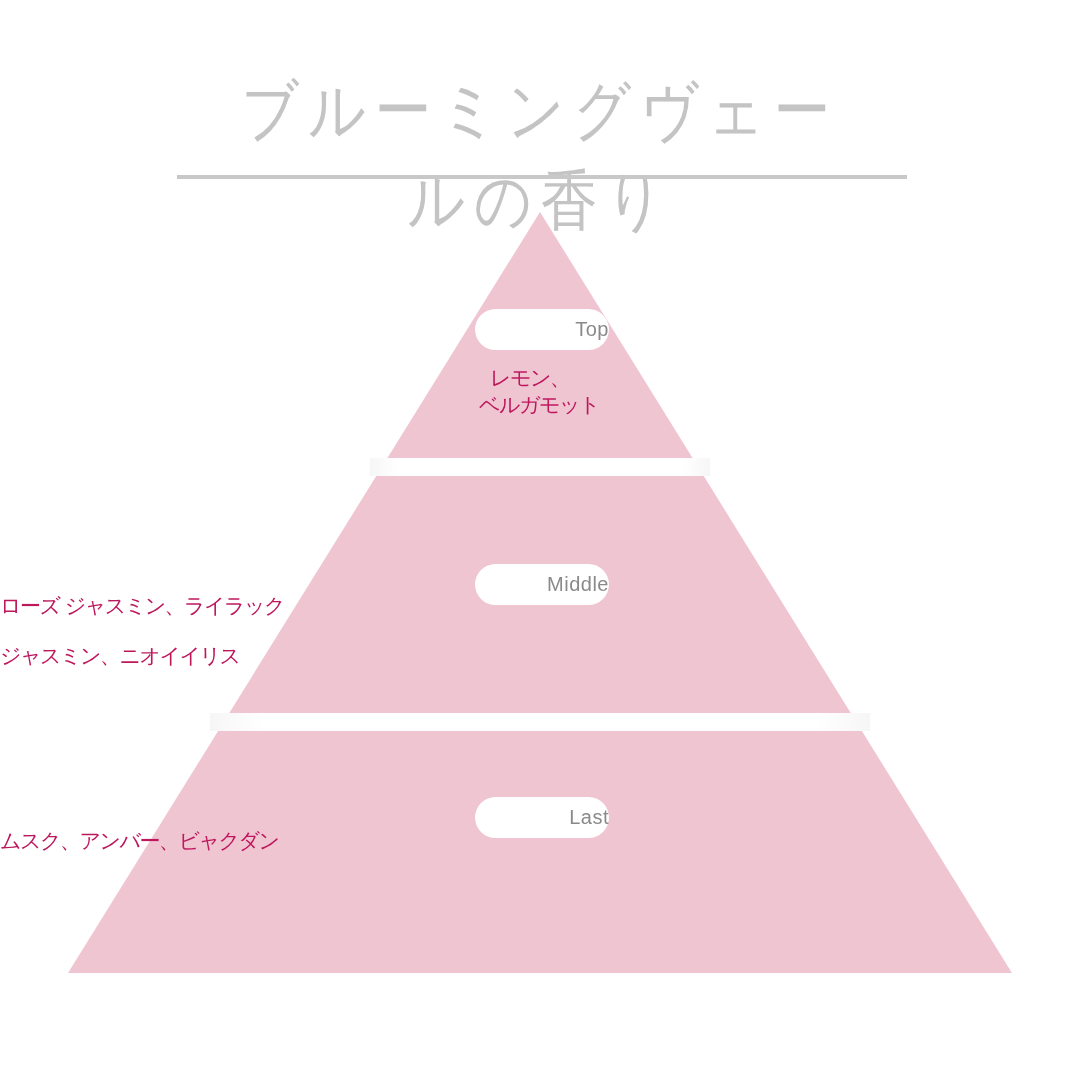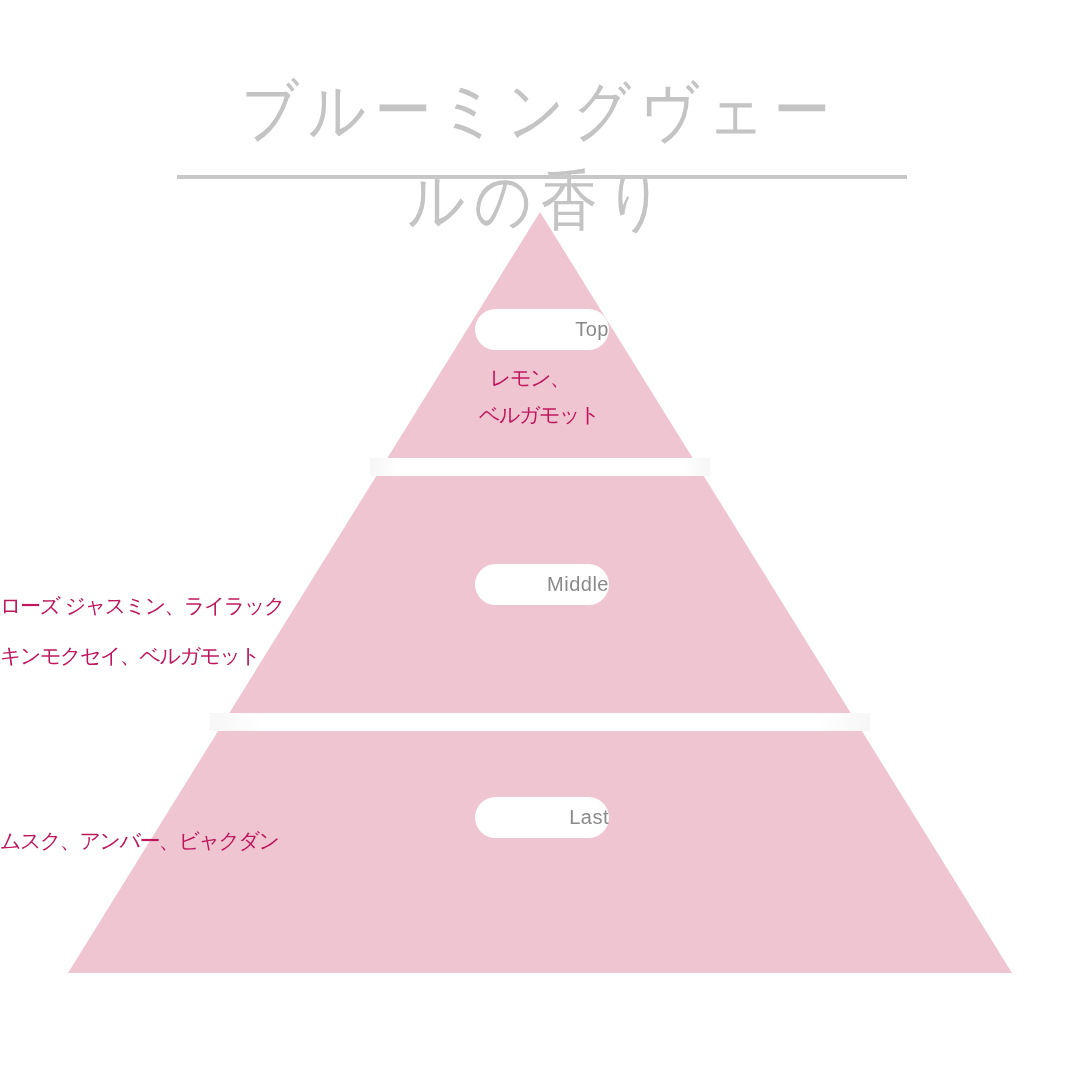--- a/index.html
+++ b/index.html
@@ -89,20 +89,20 @@
       <stop offset="1" stop-color="#f6f6f6"></stop>
     </linearGradient>
   </defs>
   <polygon points="540,212 1012,973 68,973" fill="#f0c5d2"></polygon>
   <rect x="370" y="458" width="340" height="18" fill="url(#bandFade)"></rect>
   <rect x="210" y="713" width="660" height="18" fill="url(#bandFade)"></rect>
 </svg>
 
 <div class="pill" style="top:309px;">Top</div>
 <div class="notes" style="left:490px; top:363px;">レモン、</div>
-<div class="notes" style="left:479px; top:400px;">ベルガモット</div>
+<div class="notes" style="left:479px; top:390px;">ベルガモット</div>
 
 <div class="pill" style="top:564px;">Middle</div>
 <div class="notes center-text" style="top:591px;">ローズ ジャスミン、ライラック</div>
-<div class="notes center-text" style="top:641px;">キンモクセイ、ベルガモット</div>
+<div class="notes center-text" style="top:641px;">ジャスミン、ニオイイリス</div>
 
 <div class="pill" style="top:797px;">Last</div>
 <div class="notes center-text" style="top:826px;">ムスク、アンバー、ビャクダン</div>
 
 </body></html>

